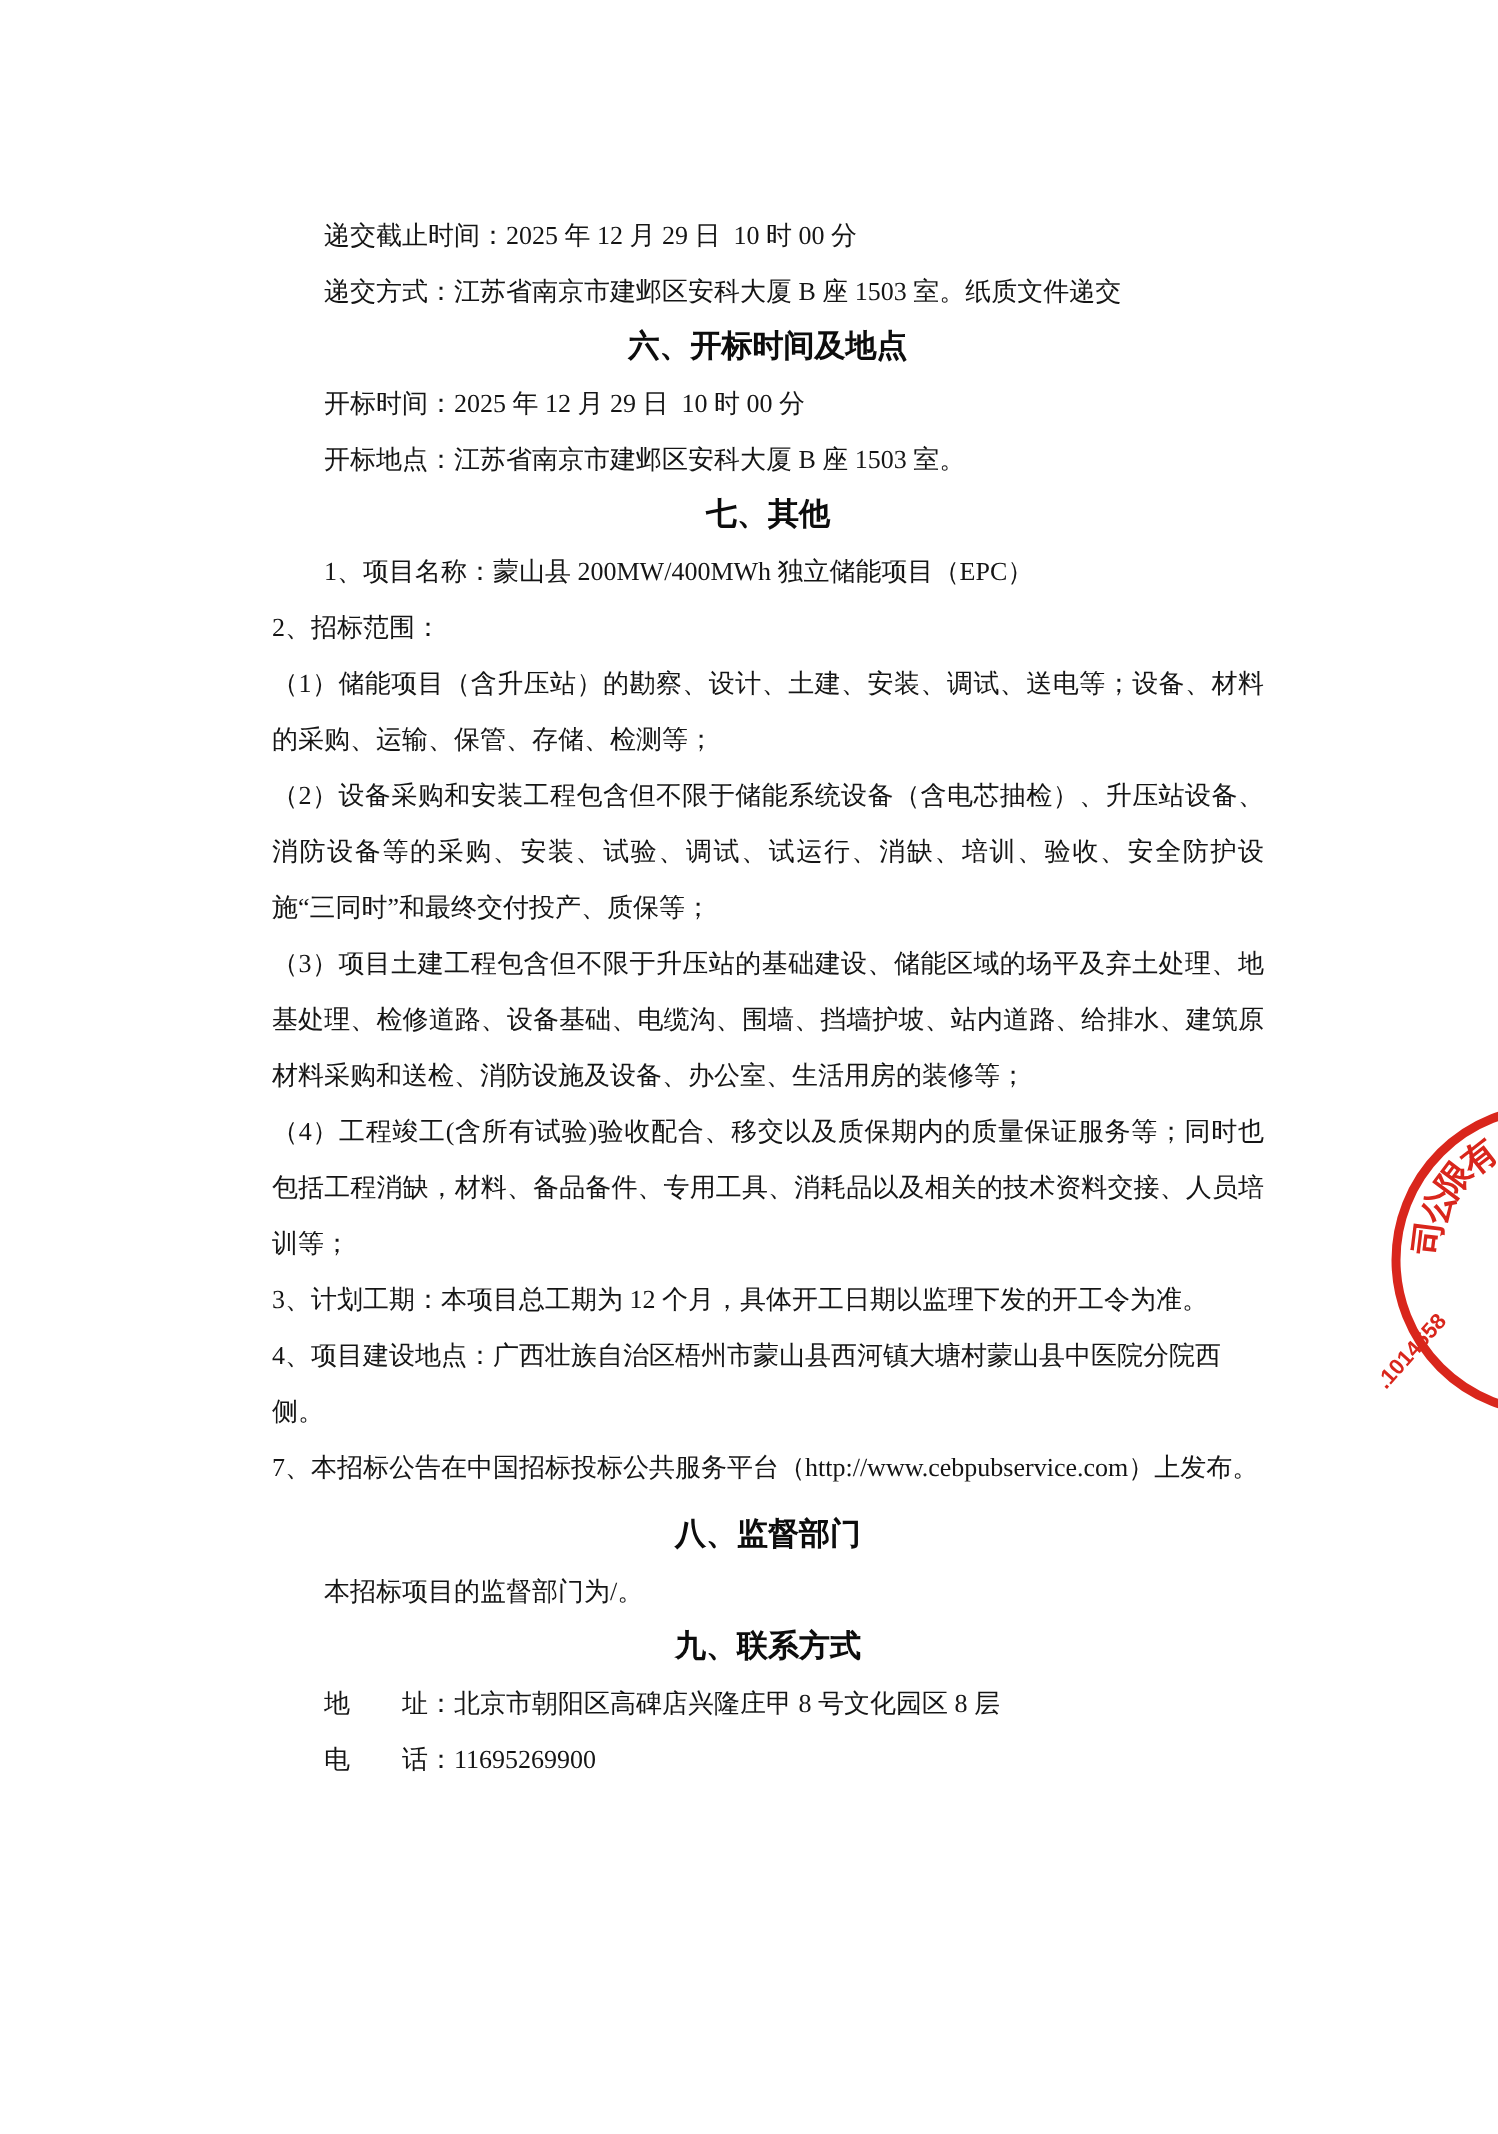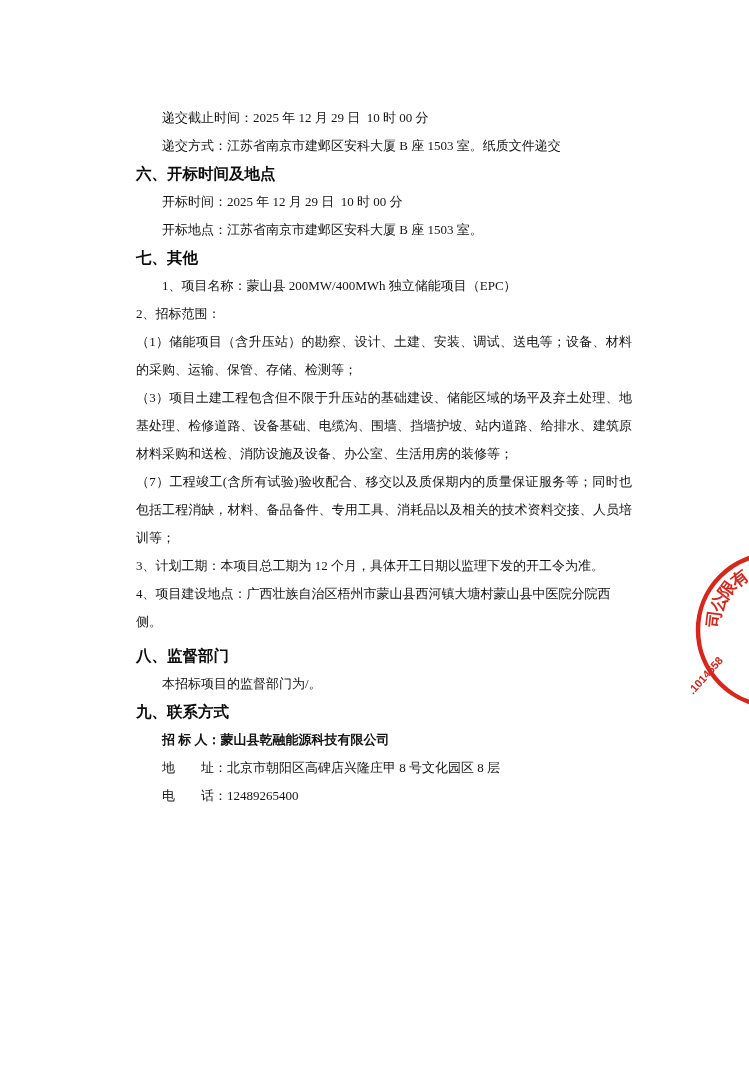--- a/index.html
+++ b/index.html
@@ -26,20 +26,21 @@
   .just {
     text-align:justify;
     text-align-last:left;
     white-space:normal;
   }
   h2.sec {
     font-size:15.5px;
     font-weight:bold;
     font-family:"Liberation Sans","DejaVu Sans",sans-serif;
     color:#0d0d0d;
+    text-align:center;
   }
   .bold-line { font-weight:bold; }
   .sp8 { margin-top:6px !important; }
   
   .seal {
     position:absolute;
     left:686px; top:545px;
     width:63px; height:165px;
     overflow:visible;
   }
@@ -58,32 +59,33 @@
     <p class="line indent">递交方式：江苏省南京市建邺区安科大厦 B 座 1503 室。纸质文件递交</p>
 
     <h2 class="sec">六、开标时间及地点</h2>
     <p class="line indent">开标时间：2025 年 12 月 29 日  10 时 00 分</p>
     <p class="line indent">开标地点：江苏省南京市建邺区安科大厦 B 座 1503 室。</p>
 
     <h2 class="sec">七、其他</h2>
     <p class="line indent">1、项目名称：蒙山县 200MW/400MWh 独立储能项目（EPC）</p>
     <p class="line">2、招标范围：</p>
     <p class="just">（1）储能项目（含升压站）的勘察、设计、土建、安装、调试、送电等；设备、材料的采购、运输、保管、存储、检测等；</p>
+    <p class="just">（2）设备采购和安装工程包含但不限于储能系统设备（含电芯抽检）、升压站设备、消防设备等的采购、安装、试验、调试、试运行、消缺、培训、验收、安全防护设施“三同时”和最终交付投产、质保等；</p>
     <p class="just">（3）项目土建工程包含但不限于升压站的基础建设、储能区域的场平及弃土处理、地基处理、检修道路、设备基础、电缆沟、围墙、挡墙护坡、站内道路、给排水、建筑原材料采购和送检、消防设施及设备、办公室、生活用房的装修等；</p>
-    <p class="just">（7）工程竣工(含所有试验)验收配合、移交以及质保期内的质量保证服务等；同时也包括工程消缺，材料、备品备件、专用工具、消耗品以及相关的技术资料交接、人员培训等；</p>
+    <p class="just">（4）工程竣工(含所有试验)验收配合、移交以及质保期内的质量保证服务等；同时也包括工程消缺，材料、备品备件、专用工具、消耗品以及相关的技术资料交接、人员培训等；</p>
     <p class="line">3、计划工期：本项目总工期为 12 个月，具体开工日期以监理下发的开工令为准。</p>
     <p class="line">4、项目建设地点：广西壮族自治区梧州市蒙山县西河镇大塘村蒙山县中医院分院西侧。</p>
+    <p class="line">7、本招标公告在中国招标投标公共服务平台（http://www.cebpubservice.com）上发布。</p>
 
     <h2 class="sec sp8">八、监督部门</h2>
     <p class="line indent">本招标项目的监督部门为/。</p>
 
     <h2 class="sec">九、联系方式</h2>
-    <p class="line indent bold-line">招 标 人：蒙山县乾融能源科技有限公司</p>
     <p class="line indent">地　　址：北京市朝阳区高碑店兴隆庄甲 8 号文化园区 8 层</p>
-    <p class="line indent">电　　话：12489265400</p>
+    <p class="line indent">电　　话：11695269900</p>
 
   </div>
 
   <svg class="seal" viewBox="0 0 63 165" xmlns="http://www.w3.org/2000/svg" aria-hidden="true">
     <circle cx="88" cy="85" r="76" fill="none" stroke="#d9261c" stroke-width="4.5"></circle>
     <text x="46" y="42" font-size="17" fill="#d9261c" transform="rotate(-38,50,36)">有</text>
     <text x="34" y="54" font-size="17" fill="#d9261c" transform="rotate(-53,38,48)">限</text>
     <text x="27" y="68" font-size="17" fill="#d9261c" transform="rotate(-68,31,62)">公</text>
     <text x="23" y="84" font-size="17" fill="#d9261c" transform="rotate(-83,27,78)">司</text>
     <text x="7" y="150" font-size="11" fill="#d9261c" transform="rotate(-48,7,150)">.1014658</text>

